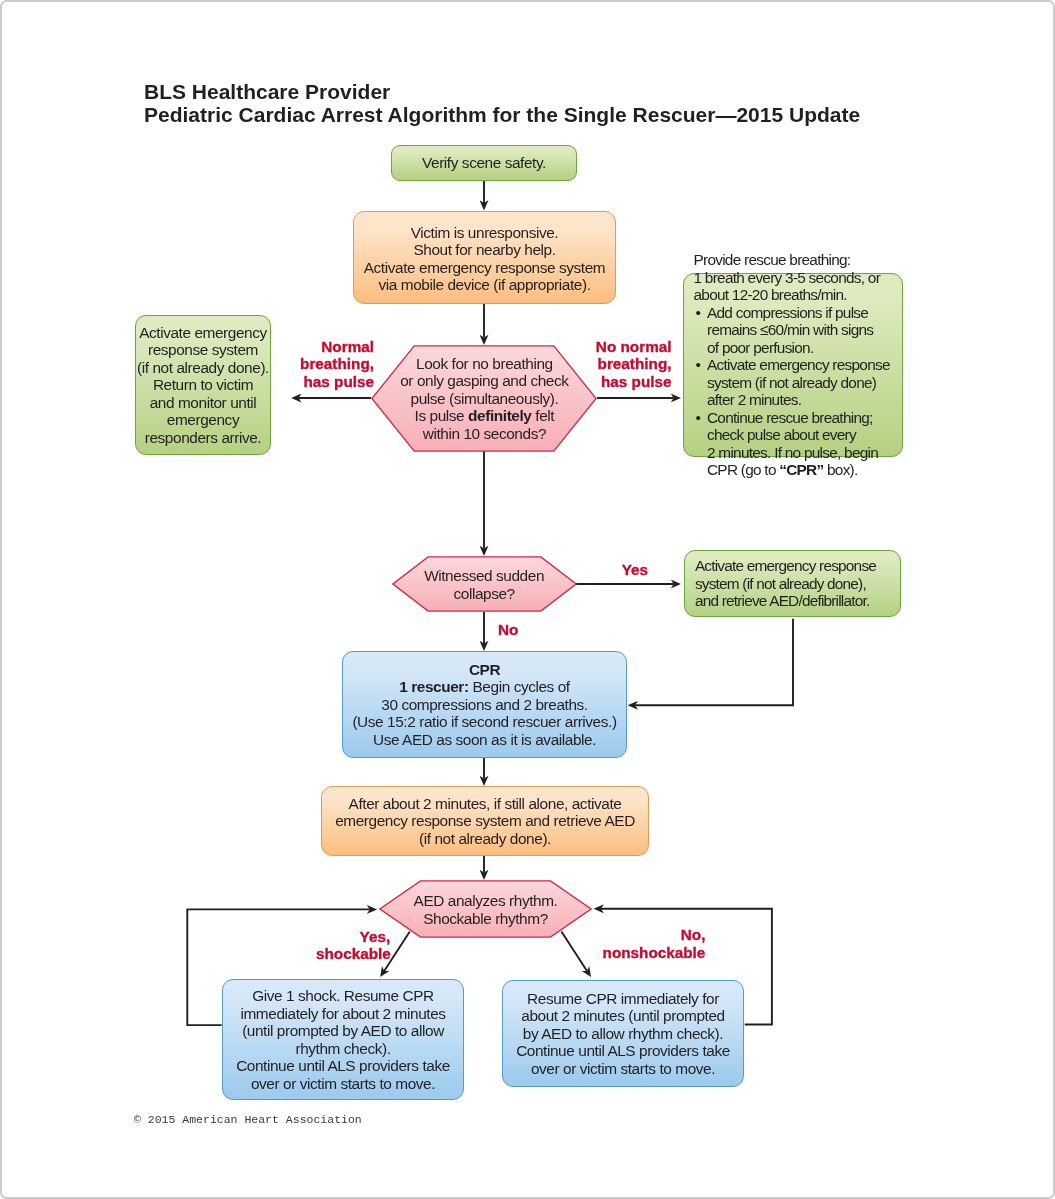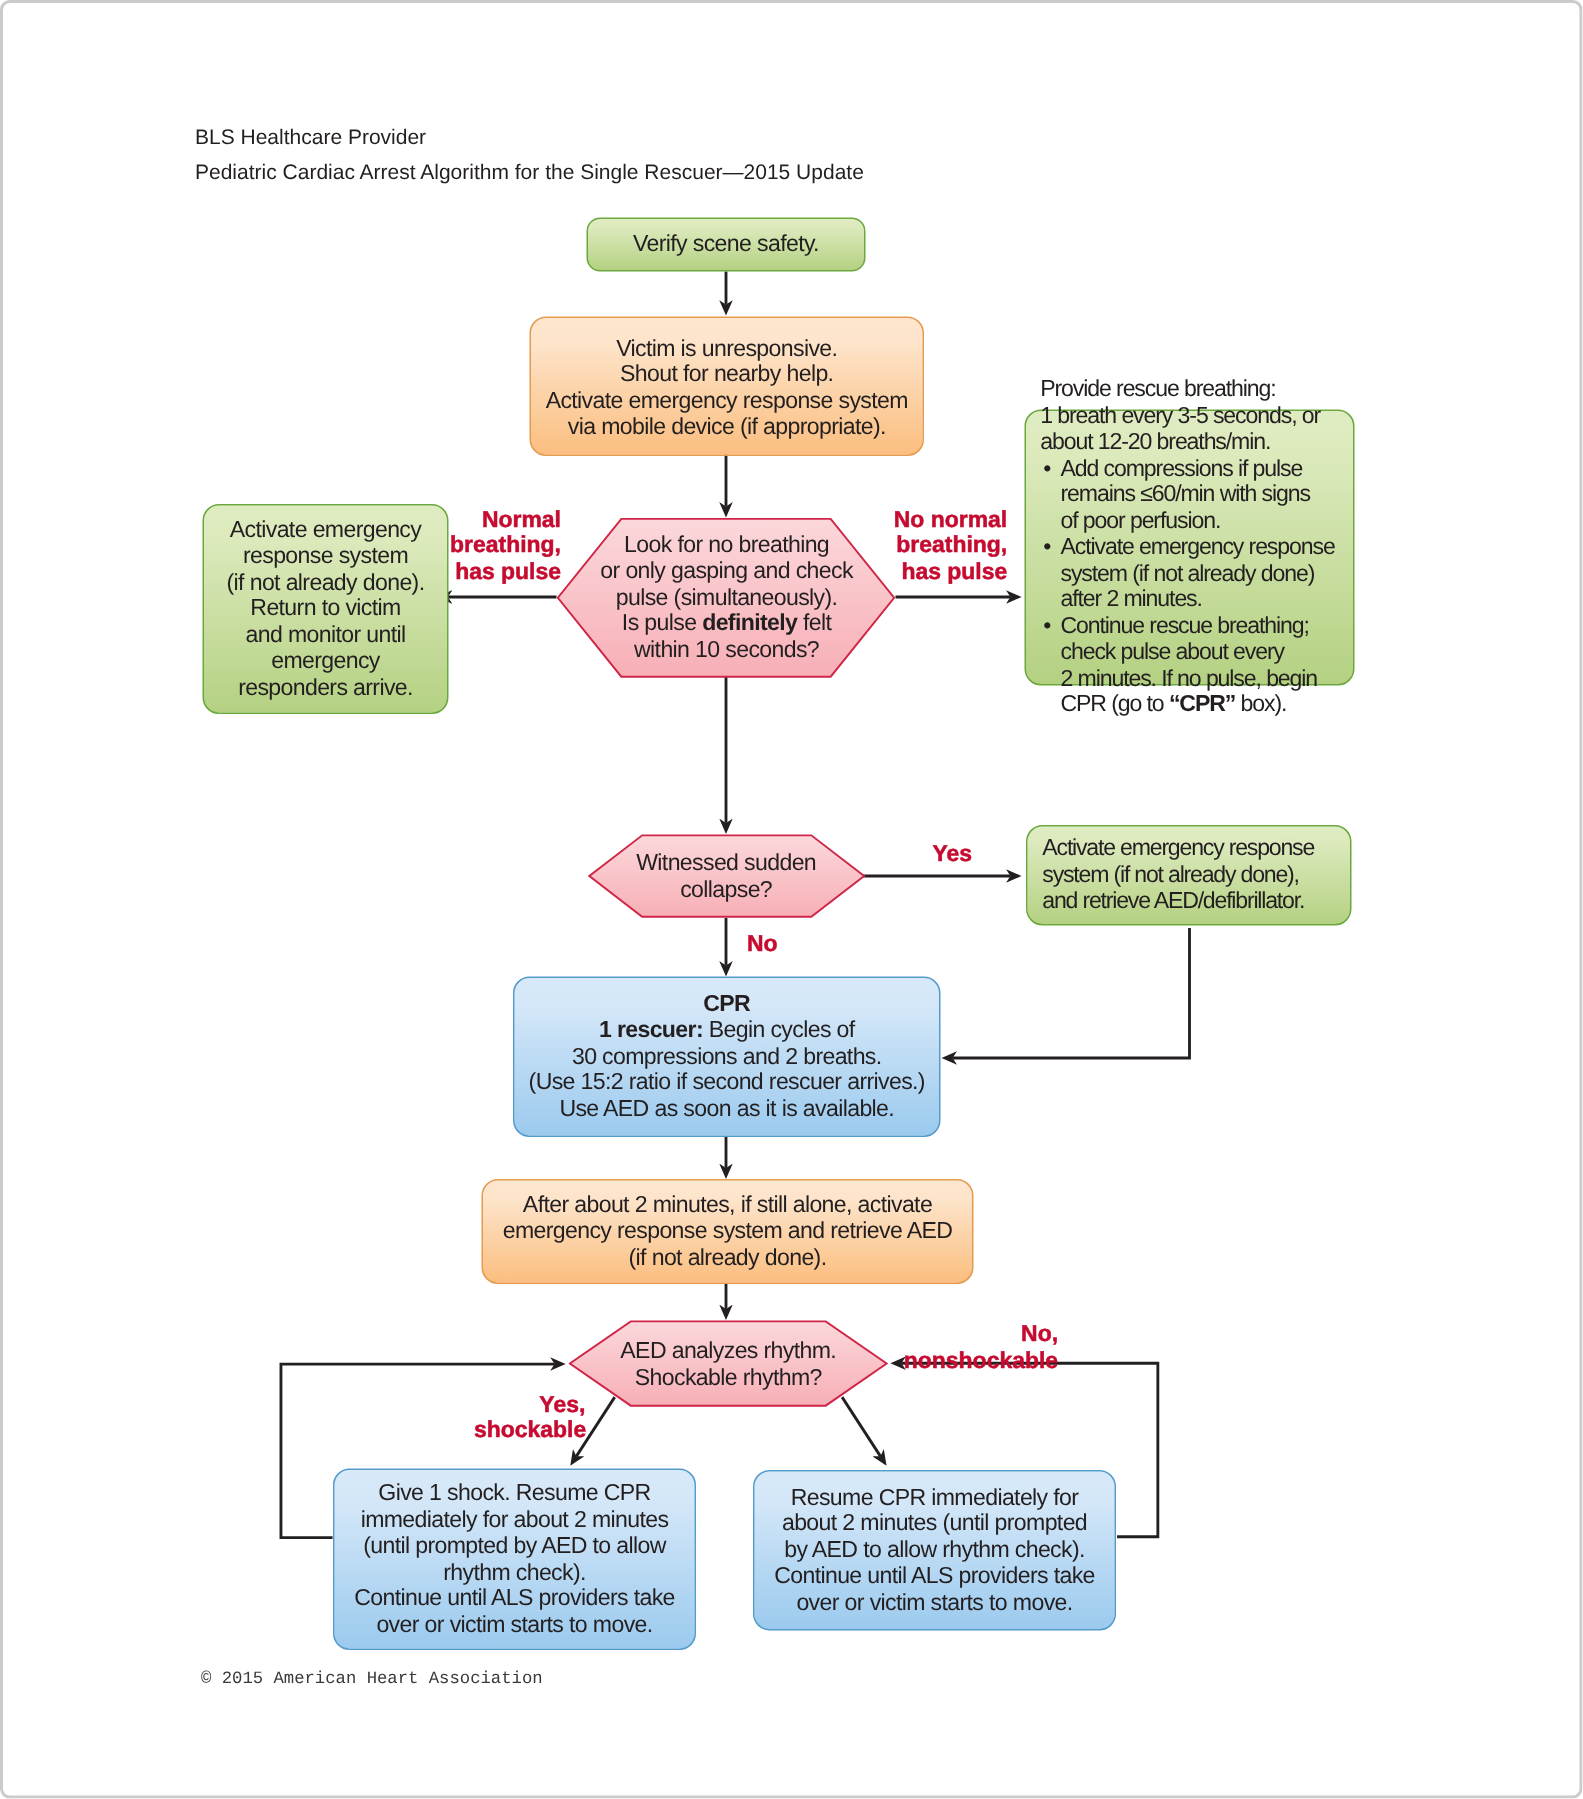--- a/index.html
+++ b/index.html
@@ -6,21 +6,21 @@
   html,body{margin:0;padding:0;}
   body{width:1055px;height:1199px;background:#ffffff;
        font-family:"Liberation Sans",sans-serif;
        -webkit-font-smoothing:antialiased;}
   #page{position:absolute;left:0;top:0;width:1055px;height:1199px;background:#fff;overflow:hidden;}
   #frame{position:absolute;left:0px;top:0px;width:1055px;height:1199px;
          border:2px solid #cbcbcb;border-radius:6.5px;box-sizing:border-box;}
   .abs{position:absolute;}
 
   
-  #title{position:absolute;left:130px;top:79.7px;font-weight:normal;font-size:14px;
+  #title{position:absolute;left:144px;top:79.7px;font-weight:bold;font-size:21px;
          color:#231f20;line-height:23px;letter-spacing:0px;white-space:nowrap;}
 
   
   .box{position:absolute;box-sizing:border-box;display:flex;align-items:center;
        justify-content:center;text-align:center;color:#231f20;font-size:15.4px;letter-spacing:-0.42px;
        line-height:17.5px;border-radius:11px;}
   .box .inner{width:100%;position:relative;top:0px;}
   .box .inner>div{white-space:nowrap;}
   .bl>div{white-space:nowrap;}
   .green{background:linear-gradient(180deg,#dfecc2 0%,#dbe9bb 18%,#b4d182 100%);
@@ -125,21 +125,21 @@
      <div>
        <div>Look for no breathing</div>
        <div>or only gasping and check</div>
        <div>pulse (simultaneously).</div>
        <div><span>Is pulse </span><b>definitely</b><span> felt</span></div>
        <div>within 10 seconds?</div>
      </div>
    </div>
  </div>
 
- <div class="box green" style="left:135px;top:336px;width:164px;height:140px;">
+ <div class="box green" style="left:135px;top:315px;width:136px;height:140px;">
    <div class="inner">
      <div>Activate emergency</div>
      <div>response system</div>
      <div>(if not already done).</div>
      <div>Return to victim</div>
      <div>and monitor until</div>
      <div>emergency</div>
      <div>responders arrive.</div>
    </div>
  </div>
@@ -264,19 +264,19 @@
  </div>
 
 
  <div class="rlabel" style="left:621px;top:560.9px;width:27px;">Yes</div>
  <div class="rlabel" style="left:498px;top:621.3px;width:20px;">No</div>
 
  <div class="rlabel" style="left:316px;top:927.8px;width:74.2px;">
    <div>Yes,</div>
    <div>shockable</div>
  </div>
- <div class="rlabel" style="left:602px;top:881px;width:103.4px;">
+ <div class="rlabel" style="left:602px;top:926px;width:103.4px;">
    <div>No,</div>
    <div>nonshockable</div>
  </div>
 
  <div id="footer">© 2015 American Heart Association</div>
 </div>
 
 </body></html>

